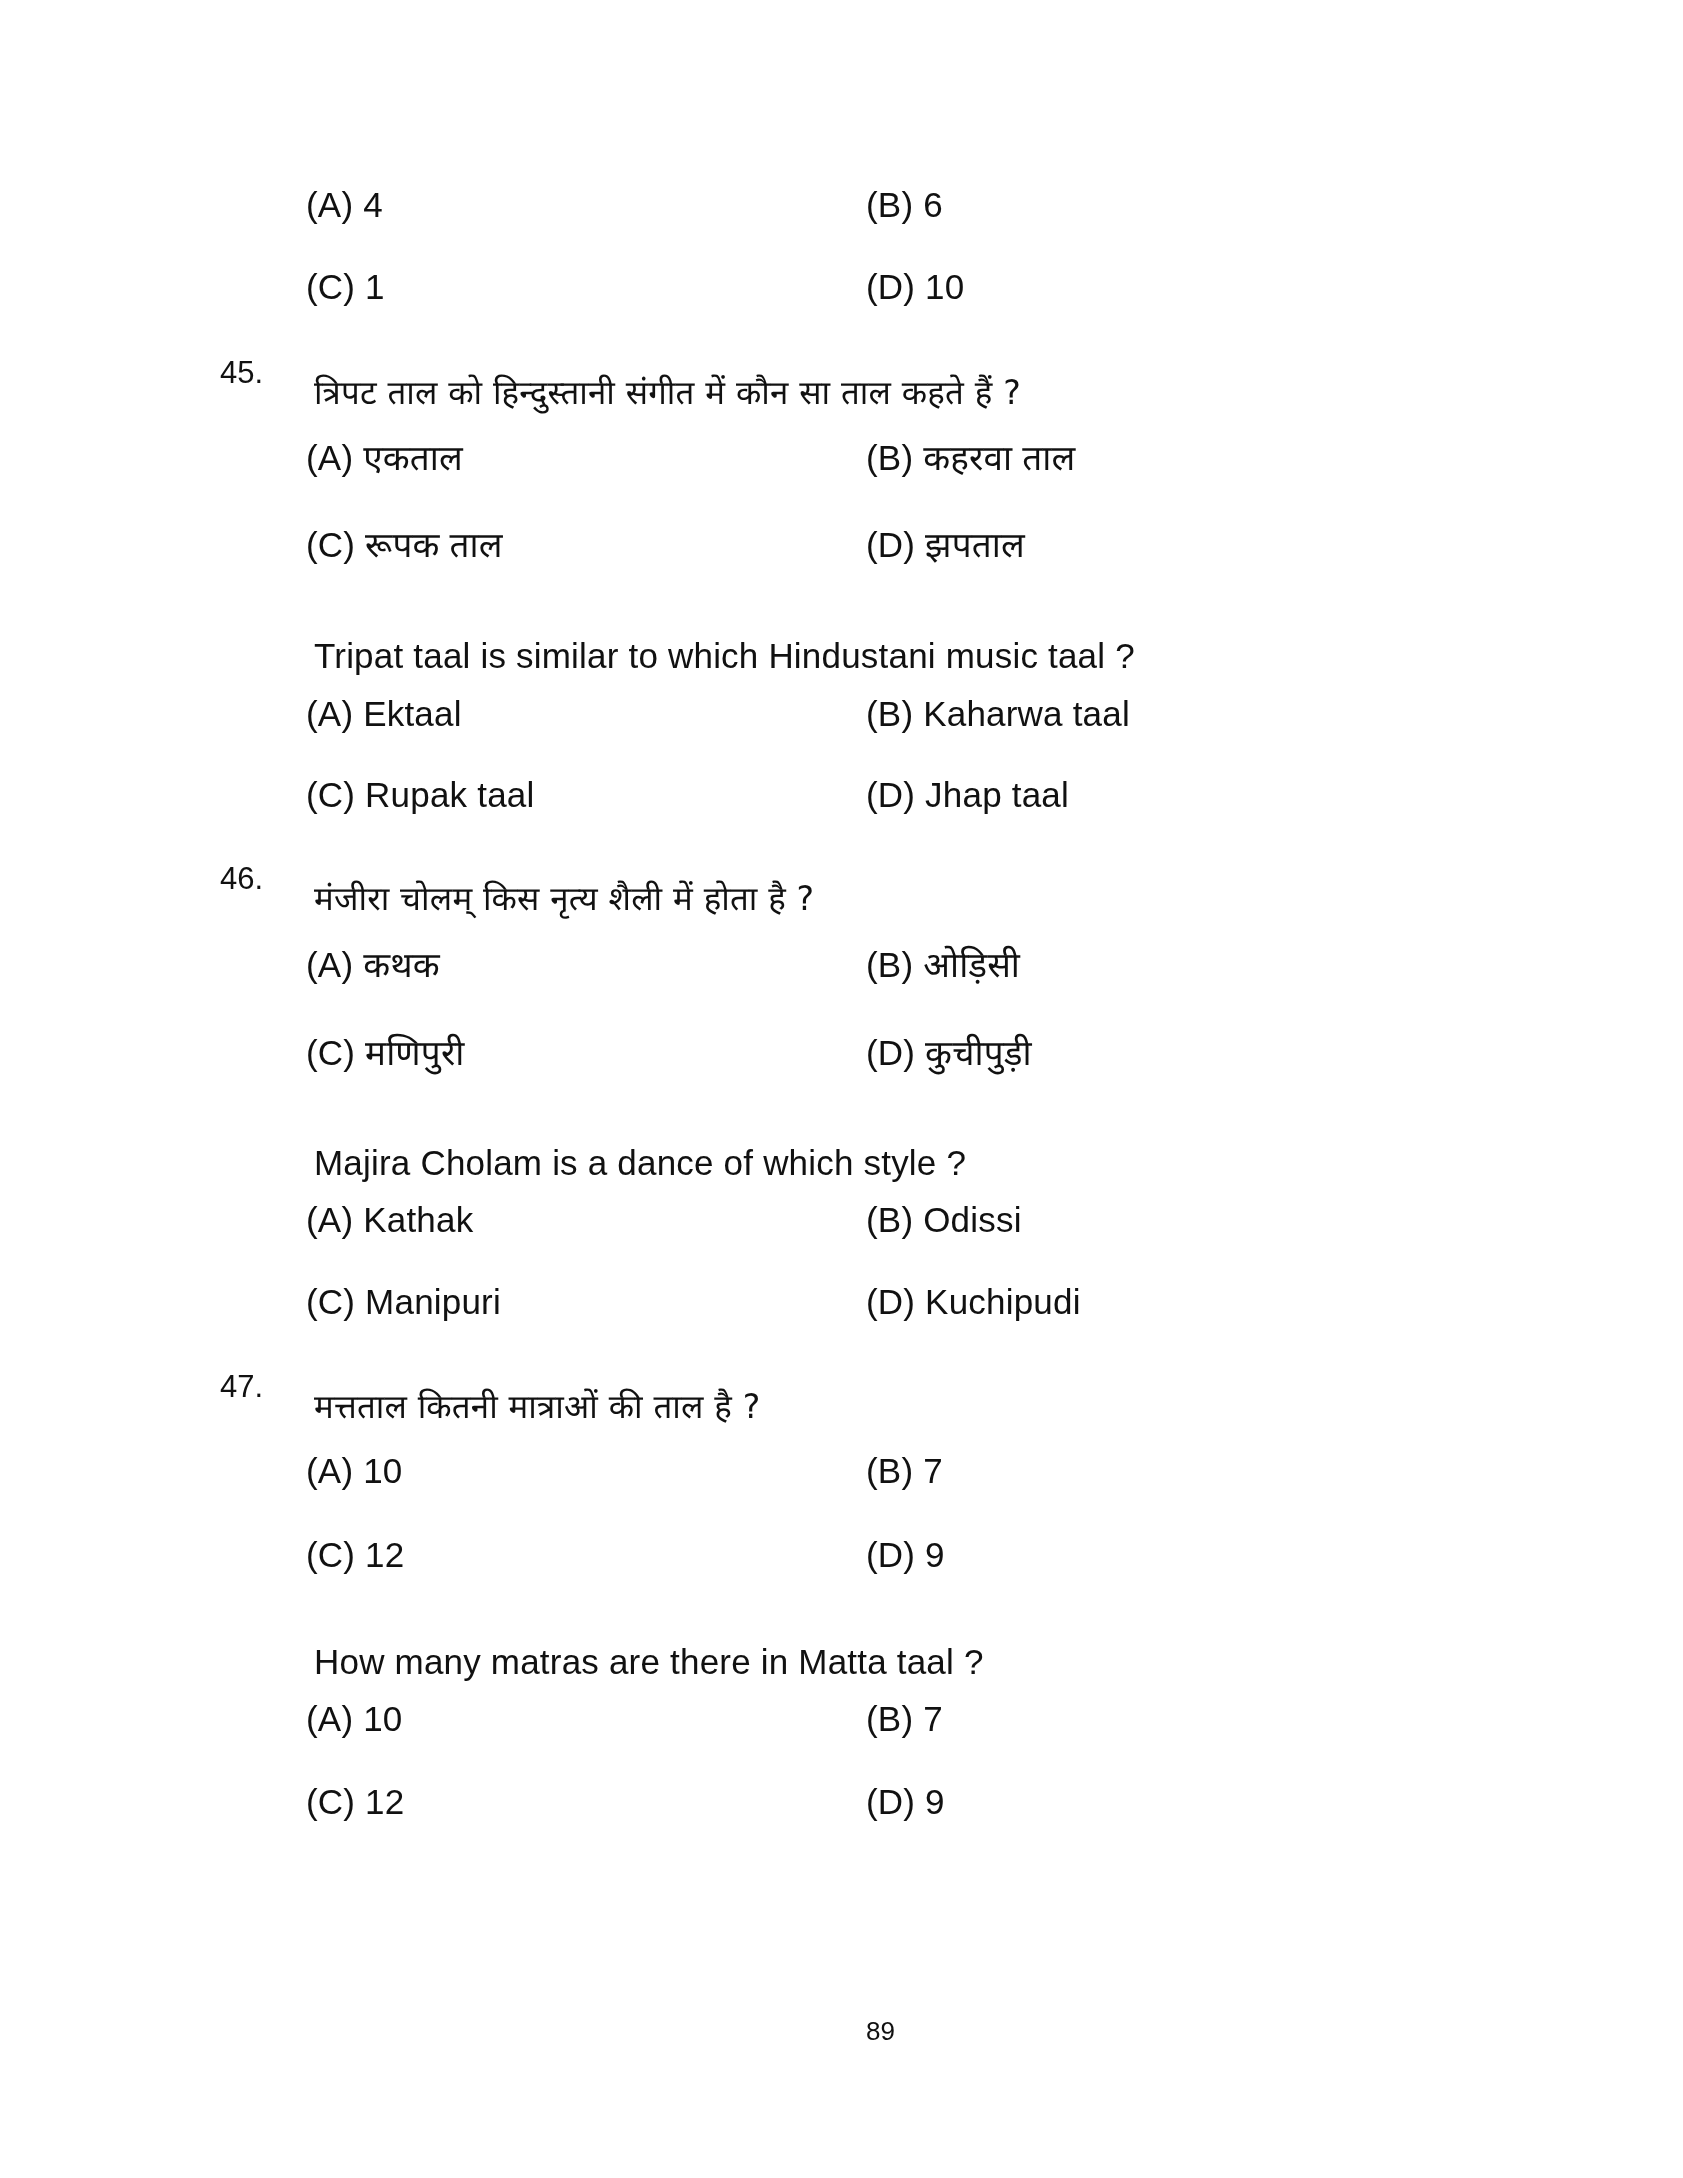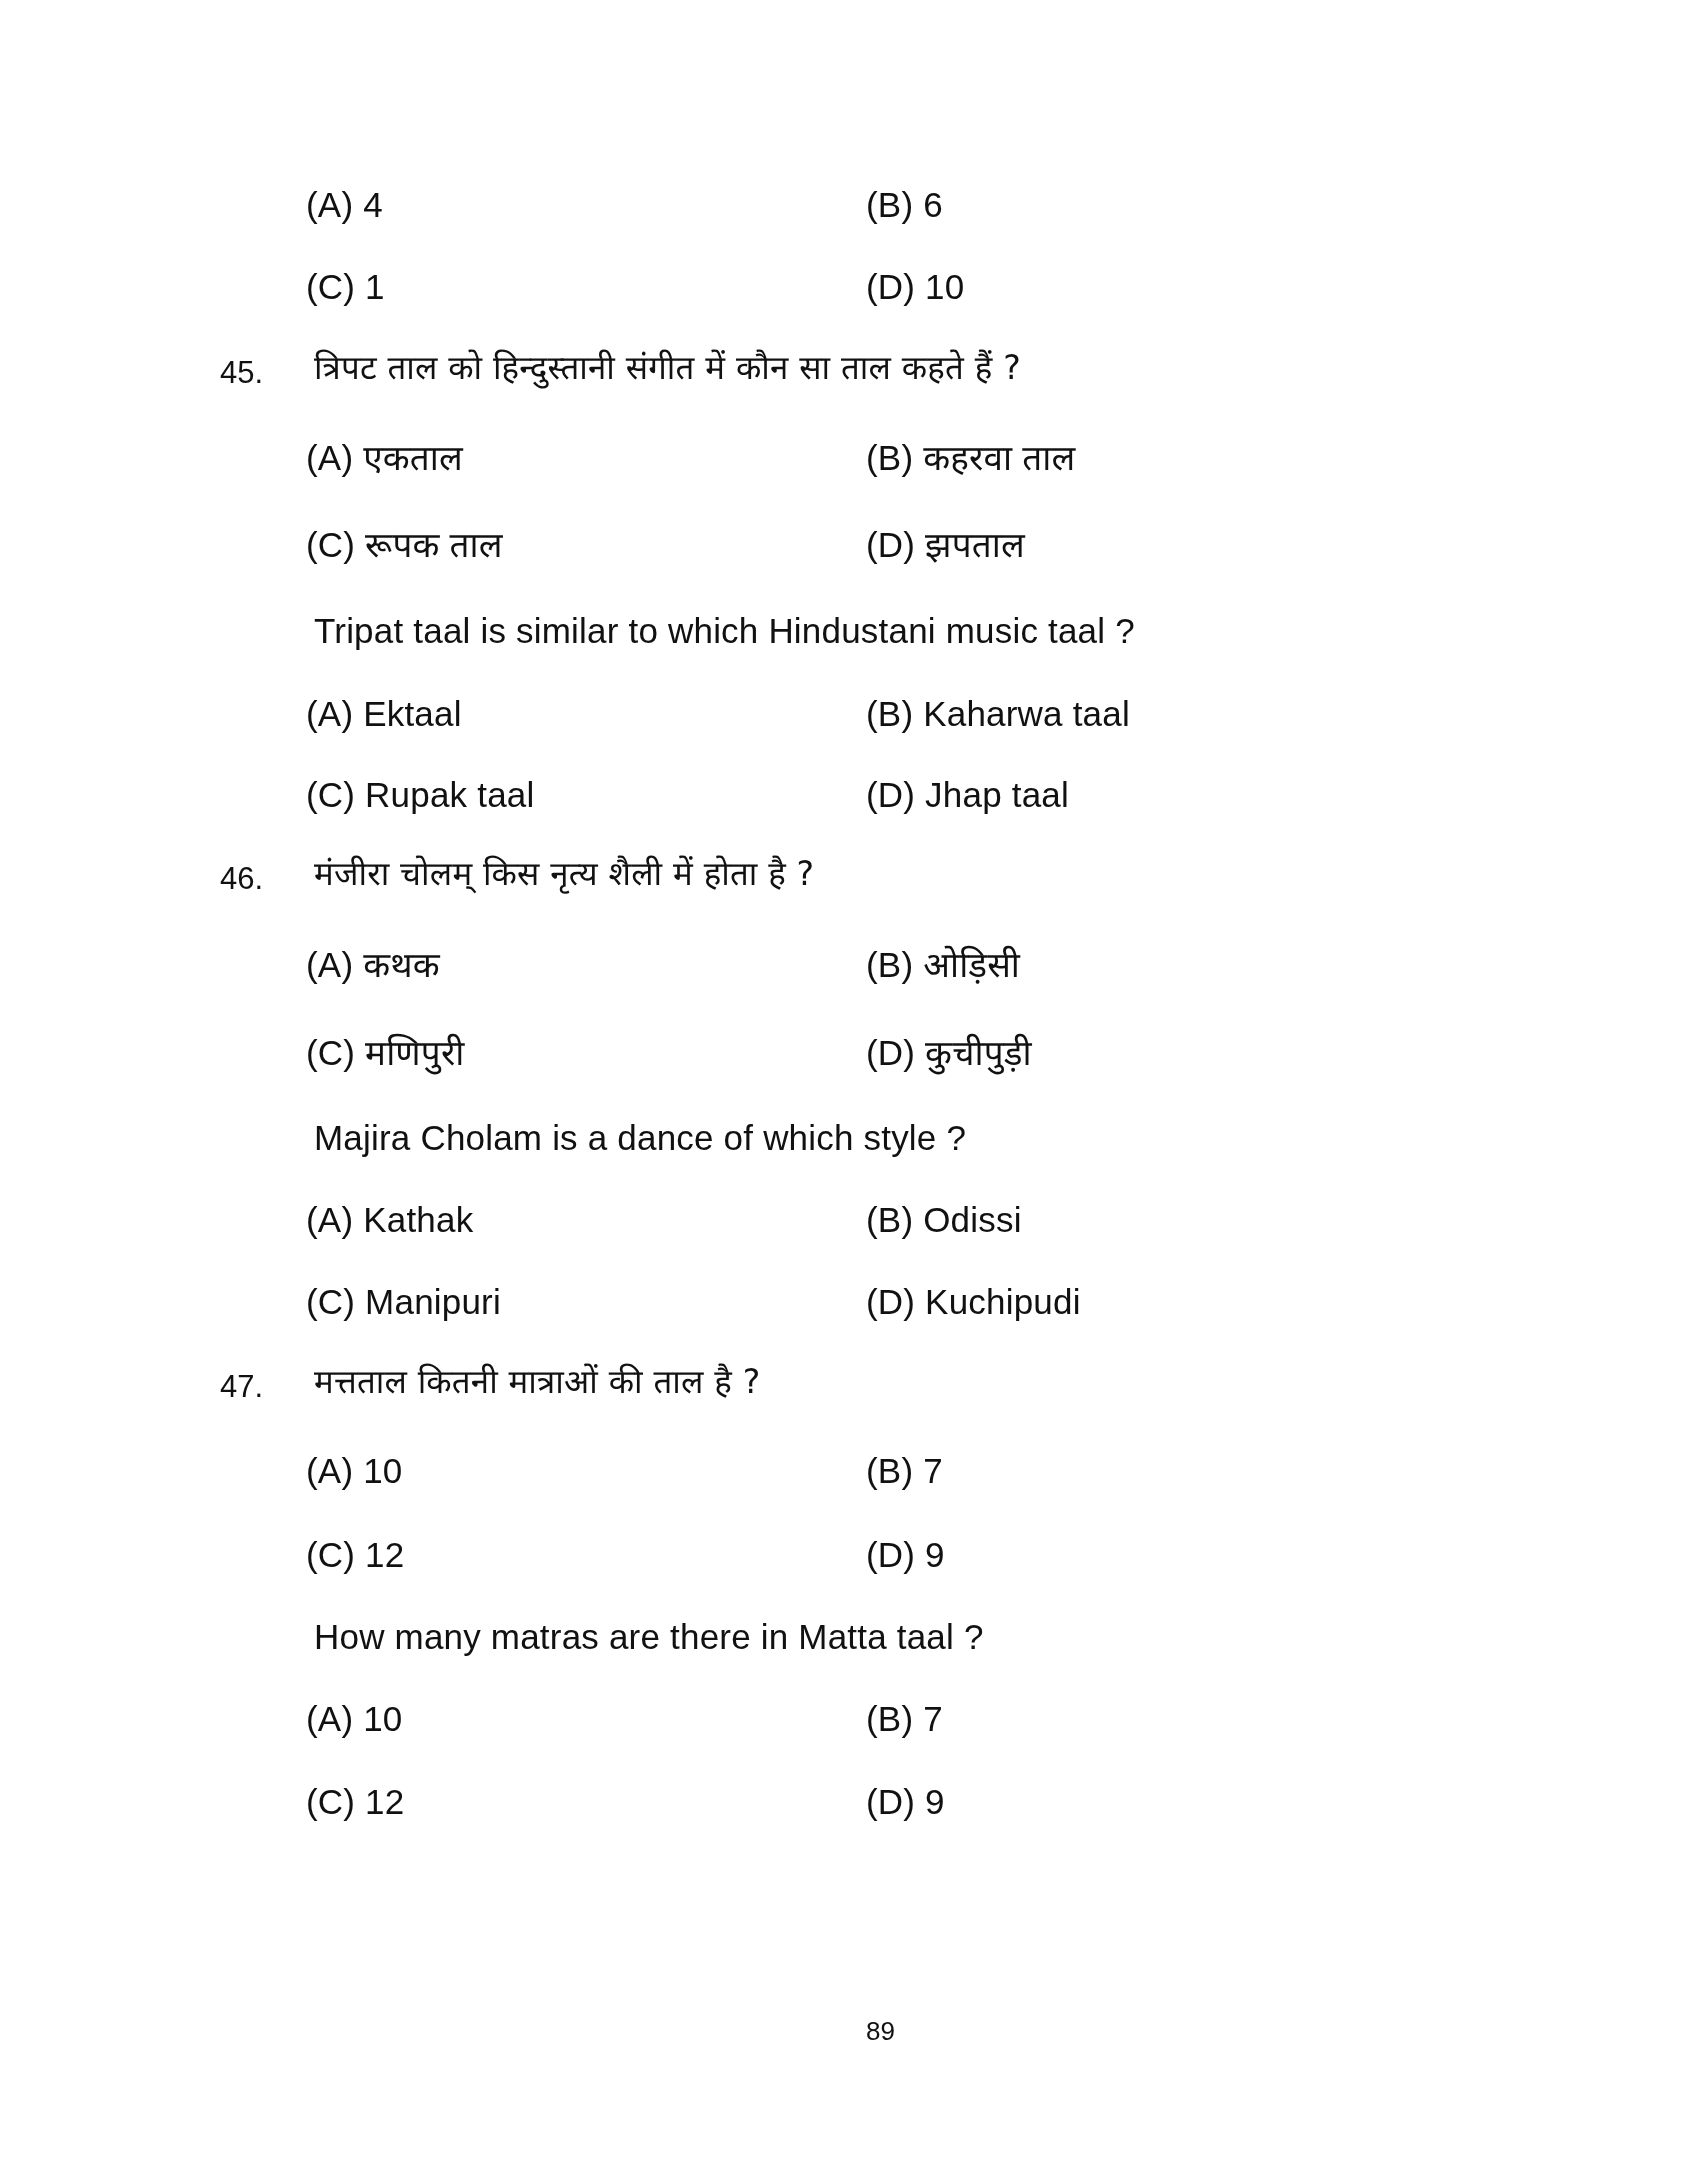--- a/index.html
+++ b/index.html
@@ -3,21 +3,21 @@
 <meta charset="utf-8">
 <style>
   html, body { margin: 0; padding: 0; background: #ffffff; }
   body { width: 1683px; height: 2178px; position: relative; overflow: hidden;
          font-family: "Liberation Sans", "DejaVu Sans", sans-serif; color: #111111; }
   .line { position: absolute; white-space: nowrap; font-size: 35px; line-height: 40px; letter-spacing: 0.2px; }
   .hi { font-family: "DejaVu Sans", sans-serif; font-size: 33px; }
   .qnum { position: absolute; left: 220px; font-size: 31px; line-height: 40px; }
   .colA { left: 306px; }
   .colB { left: 866px; }
-  .stem { left: 314px; }
+  .stem { left: 314px; margin-top: 25px; }
   .pagenum { position: absolute; left: 853px; top: 2016px; width: 55px; text-align: center;
              font-family: Liberation Sans, sans-serif; font-size: 26px; }
 </style>
 </head>
 <body>
 
 <div class="line colA" style="top:185px">(A) 4</div>
 <div class="line colB" style="top:185px">(B) 6</div>
 <div class="line colA" style="top:267px">(C) 1</div>
 <div class="line colB" style="top:267px">(D) 10</div>

